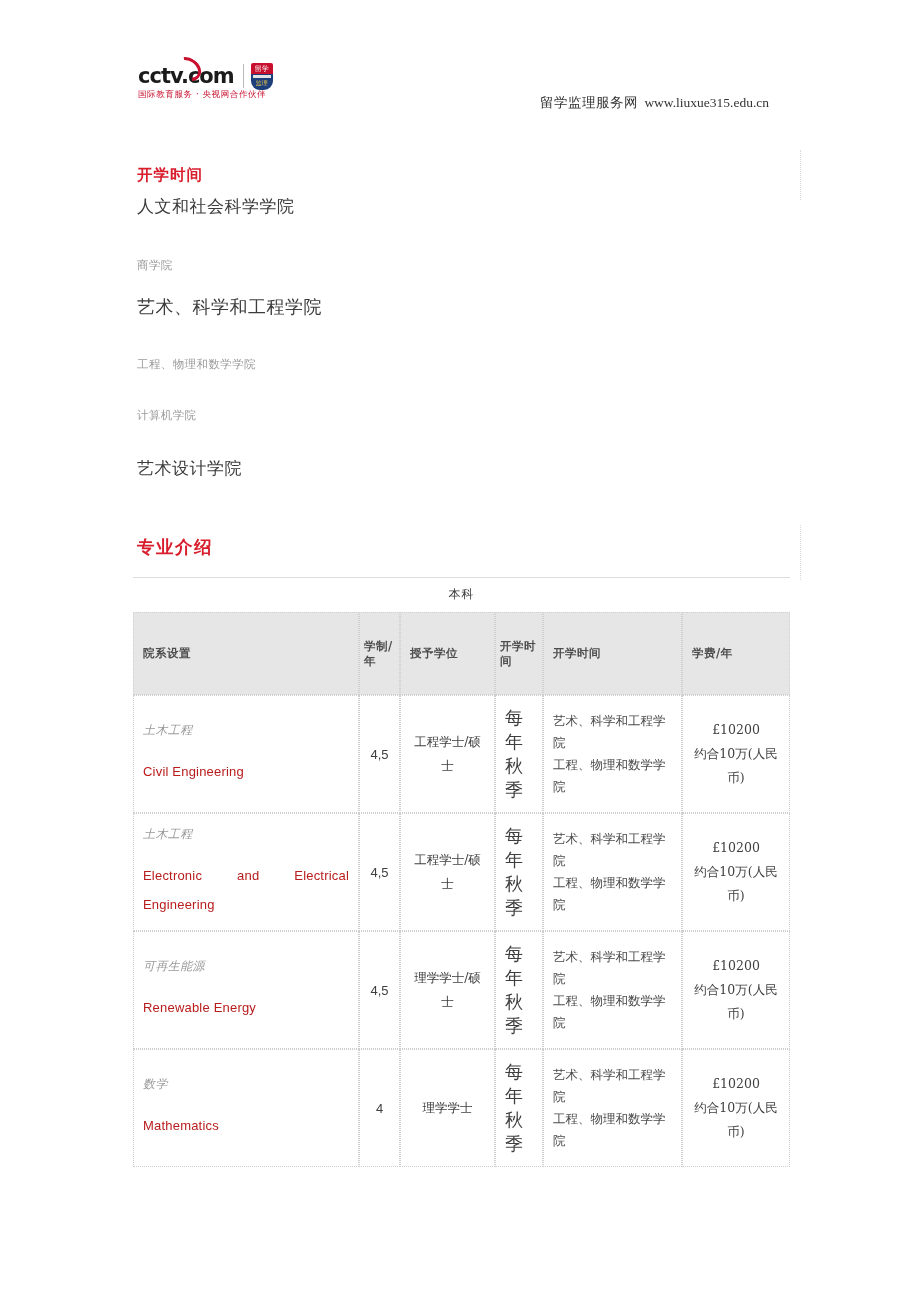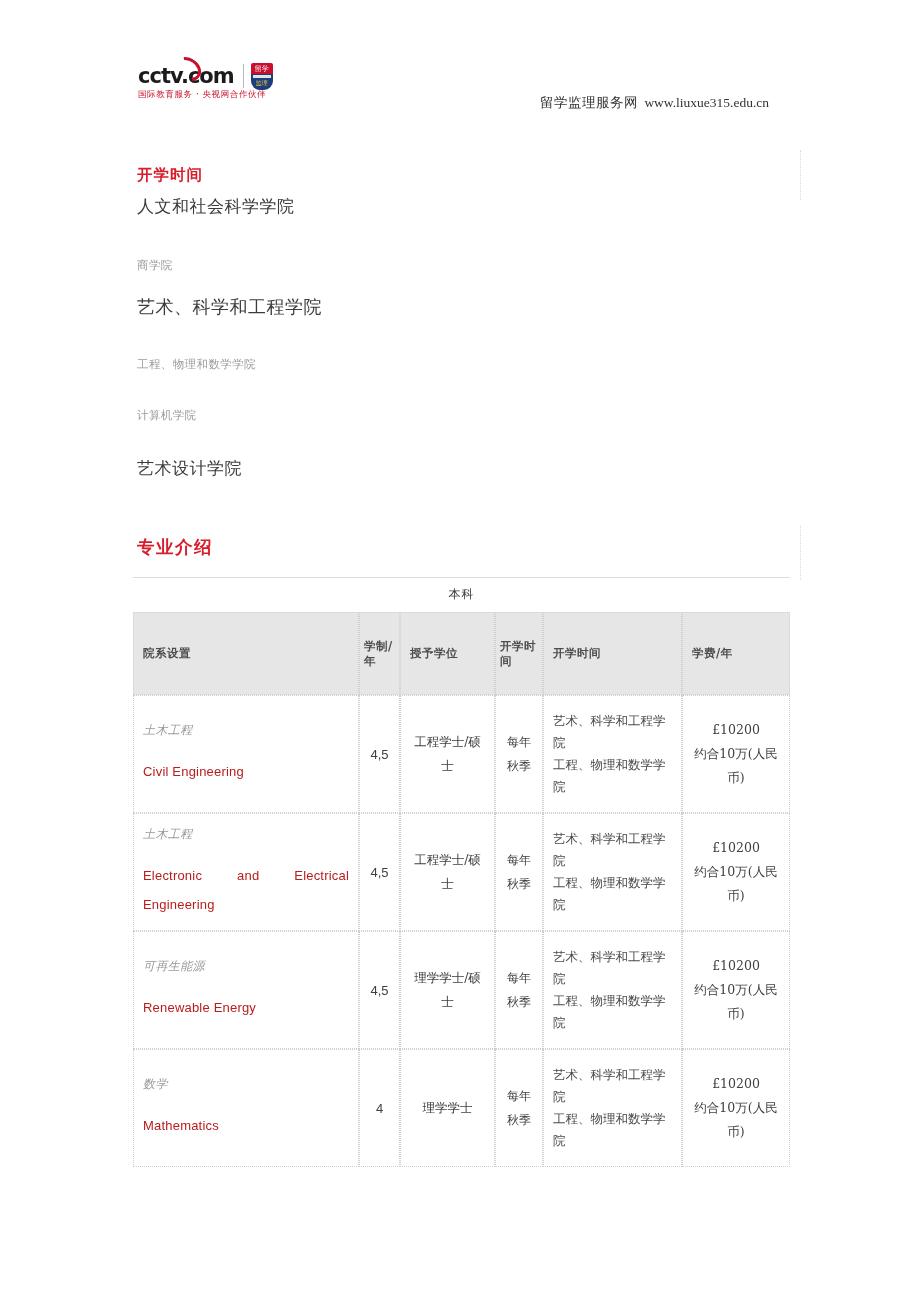--- a/index.html
+++ b/index.html
@@ -255,24 +255,24 @@
   .cell-years { font-family: "Liberation Sans", sans-serif; font-size: 13px; }
   .cell-degree {
     font-family: "DejaVu Serif", serif;
     font-size: 12.5px;
     color: #3f3f3f;
     line-height: 24px;
     text-align: center;
   }
   .cell-term {
     font-family: "DejaVu Serif", serif;
-    font-size: 12px;
+    font-size: 18px;
     color: #3f3f3f;
     line-height: 24px;
-    text-align: center;
+    text-align: left;
     padding-left: 4px; padding-right: 4px;
   }
   .cell-school {
     font-family: "DejaVu Serif", serif;
     font-size: 12.5px;
     color: #4a4a4a;
     line-height: 22px;
     text-align: left;
   }
   .cell-fee {

